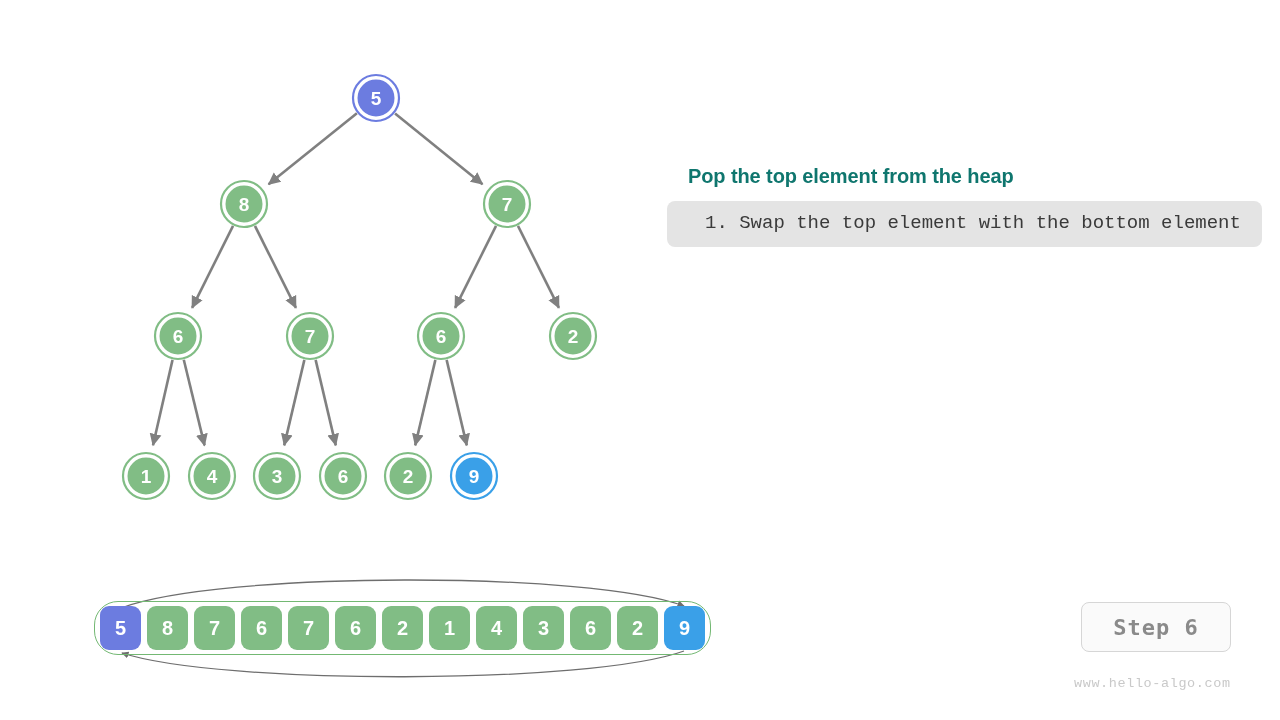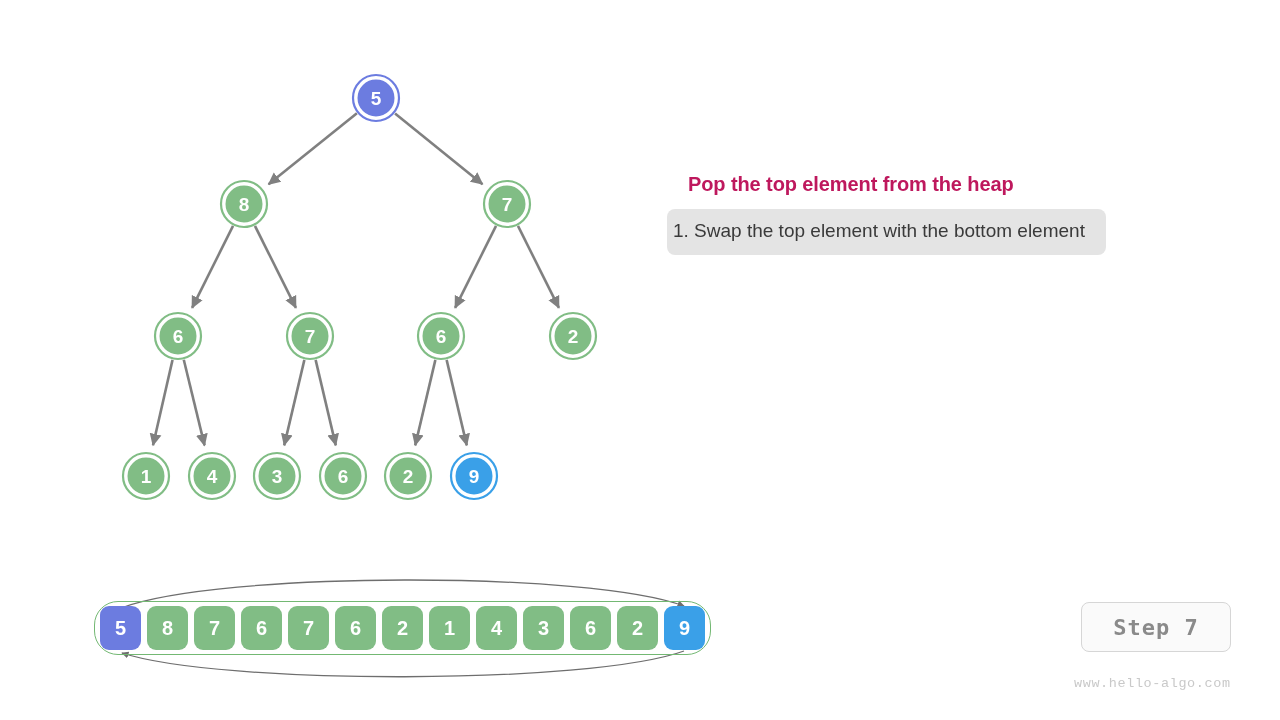--- a/index.html
+++ b/index.html
@@ -58,31 +58,32 @@
   
   #text-panel {
     position: absolute;
     left: 688px;
     top: 164px;
     width: 560px;
   }
   #panel-title {
     font-size: 20px;
     font-weight: 700;
-    color: #be185d;
+    color: #0f766e;
     letter-spacing: -0.1px;
-    margin: 8px 0 13px 0;
+    margin: 0 0 13px 0;
     line-height: 1.2;
   }
   #panel-step-box {
     display: inline-block;
     background: #e4e4e4;
     border-radius: 8px;
-    padding: 11px 21px 12px 6px;
+    padding: 11px 21px 12px 38px;
     margin-left: -21px;
+    font-family: Liberation Mono, monospace;
   }
   #panel-step-text {
     font-size: 19px;
     color: #3a3a3a;
     line-height: 1.2;
     white-space: nowrap;
   }
 
   
   #array-zone {
@@ -286,18 +287,18 @@
         <div class="array-cell cell-green">1</div>
         <div class="array-cell cell-green">4</div>
         <div class="array-cell cell-green">3</div>
         <div class="array-cell cell-green">6</div>
         <div class="array-cell cell-green">2</div>
         <div class="array-cell cell-blue">9</div>
       </div>
   </div>
 
   <div id="step-badge">
-    <span id="step-badge-text">Step 7</span>
+    <span id="step-badge-text">Step 6</span>
   </div>
 
   <div id="watermark">www.hello-algo.com</div>
 
 </div>
 
 </body></html>

